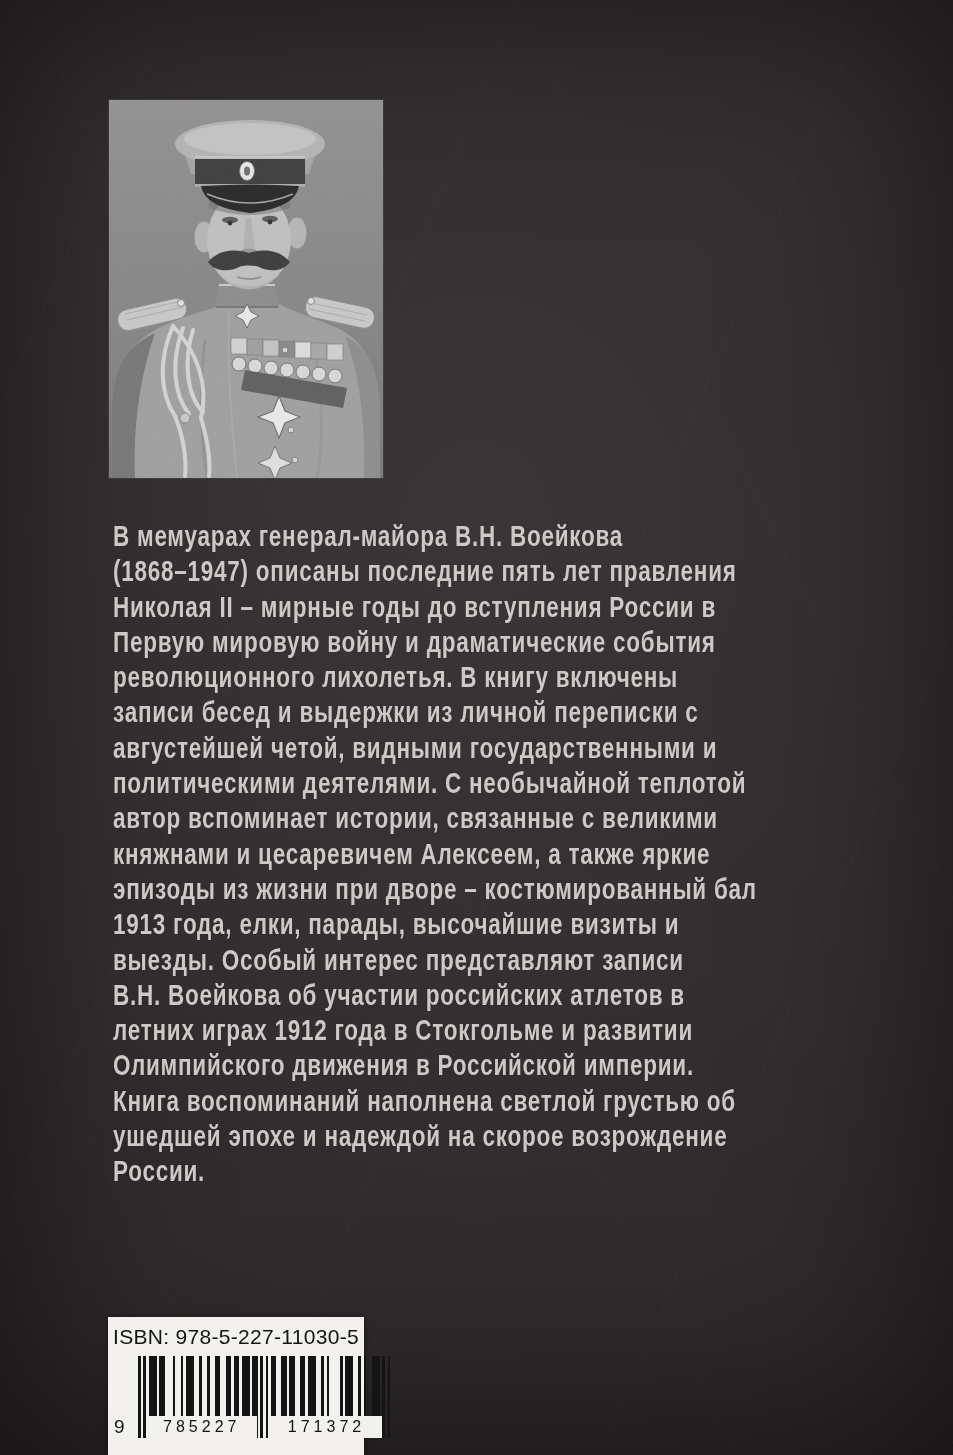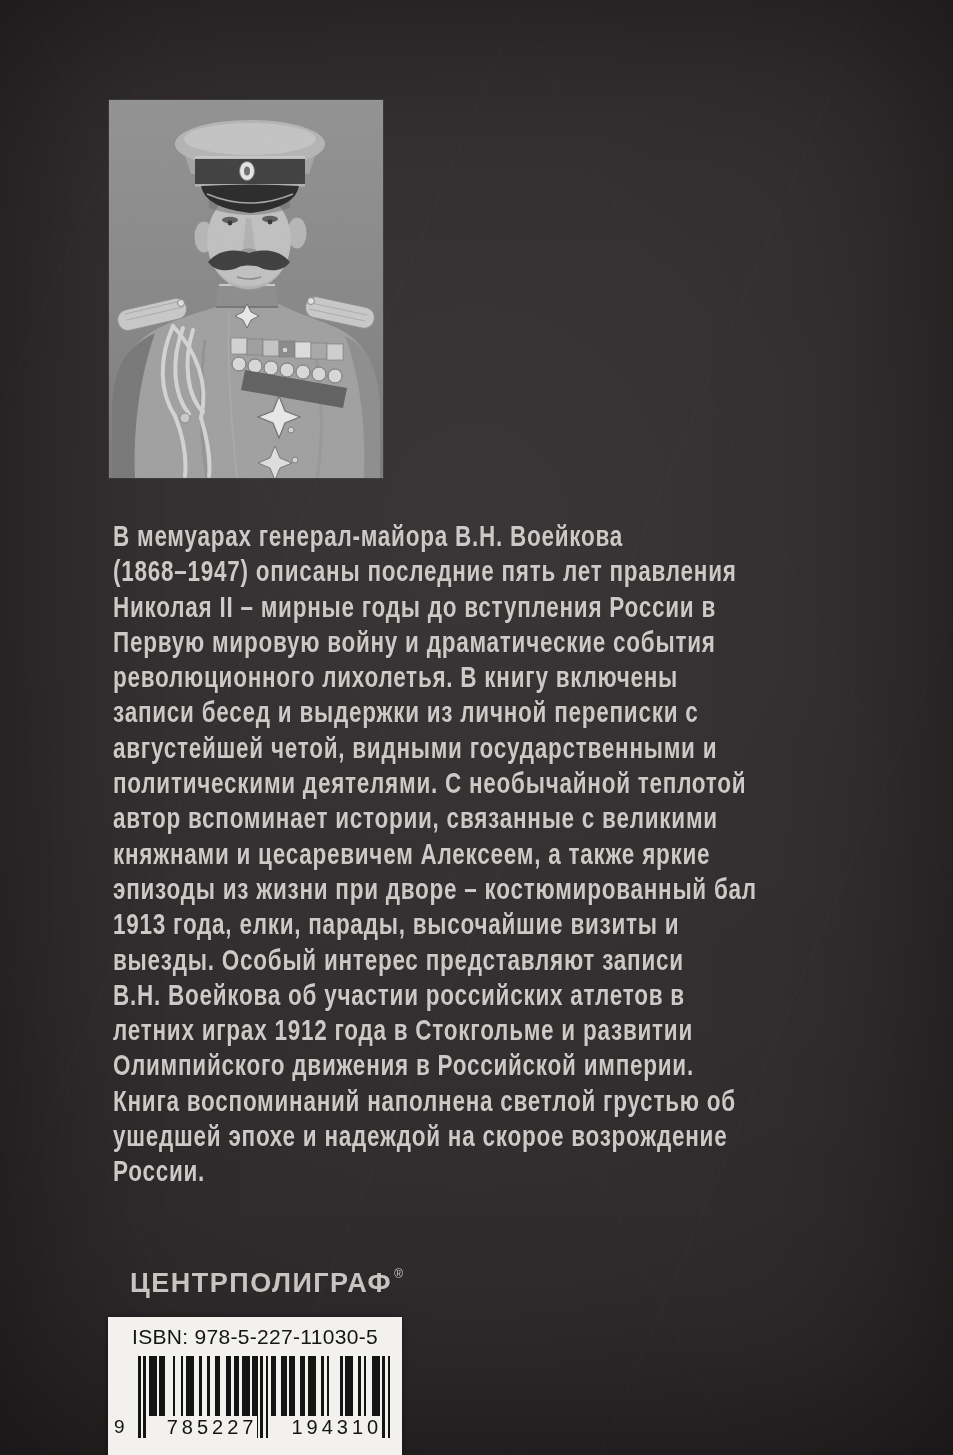--- a/index.html
+++ b/index.html
@@ -34,38 +34,38 @@
     color:var(--text,#ccc9c6);
     text-shadow:0 0 1px rgba(0,0,0,.35);
   }
   .publisher{
     position:absolute;left:130px;top:1268px;
     font-weight:700;font-size:27px;letter-spacing:1.5px;
     color:var(--logo,#c7c5c2);
   }
   .publisher sup{font-size:12px;position:relative;top:-4px;left:2px;font-weight:400;}
   .isbn-box{
-    position:absolute;left:108px;top:1317px;width:294px;height:138px;
+    position:absolute;left:108px;top:1317px;width:256px;height:138px;
     background:var(--isbn-bg,#f2f1ee);
     box-shadow:0 0 6px rgba(0,0,0,.4);
   }
   .isbn-label{
     margin-top:8px;text-align:center;
     font-size:21px;letter-spacing:.3px;color:#141414;
   }
   .barcode{position:absolute;left:30px;top:39px;width:252px;height:82px;}
   .bars{position:absolute;inset:0;display:flex;}
   .bar{flex:1 0 auto;height:100%;}
   .bar.on{background:#141414;}
   .bar.off{background:transparent;}
   .bc-strip{
     position:absolute;bottom:0;height:22px;
     background:var(--isbn-bg,#f2f1ee);
-    font-size:20px;letter-spacing:4px;color:#141414;
-    text-align:right;line-height:22px;
+    font-size:16px;letter-spacing:4px;color:#141414;
+    text-align:center;line-height:22px;
   }
   .bc-g1{left:3.2%;width:44.2%;}
   .bc-g2{left:52.7%;width:44.2%;}
   .bc-prefix{
     position:absolute;left:-24px;bottom:0;height:22px;
     font-size:19px;color:#141414;line-height:22px;
   }
 </style>
 </head>
 <body>
@@ -208,23 +208,20 @@
       <div class="desc-line">1913 года, елки, парады, высочайшие визиты и</div>
       <div class="desc-line">выезды. Особый интерес представляют записи</div>
       <div class="desc-line">В.Н. Воейкова об участии российских атлетов в</div>
       <div class="desc-line">летних играх 1912 года в Стокгольме и развитии</div>
       <div class="desc-line">Олимпийского движения в Российской империи.</div>
       <div class="desc-line">Книга воспоминаний наполнена светлой грустью об</div>
       <div class="desc-line">ушедшей эпохе и надеждой на скорое возрождение</div>
       <div class="desc-line">России.</div>
     </div>
 
-  <div class="publisher">
-    <span>ЦЕНТРПОЛИГРАФ</span><sup>®</sup>
-  </div>
 
   <div class="isbn-box">
     <div class="isbn-label">ISBN: 978-5-227-11030-5</div>
     <div class="barcode">
       <span class="bc-prefix">9</span>
       <div class="bars">
           <div class="bar on"></div>
           <div class="bar off"></div>
           <div class="bar on"></div>
           <div class="bar off"></div>
@@ -314,16 +311,16 @@
           <div class="bar off"></div>
           <div class="bar on"></div>
           <div class="bar on"></div>
           <div class="bar on"></div>
           <div class="bar off"></div>
           <div class="bar on"></div>
           <div class="bar off"></div>
           <div class="bar on"></div>
         </div>
       <span class="bc-strip bc-g1">785227</span>
-      <span class="bc-strip bc-g2">194310</span>
+      <span class="bc-strip bc-g2">171372</span>
     </div>
   </div>
 </div>
 
 </body></html>

